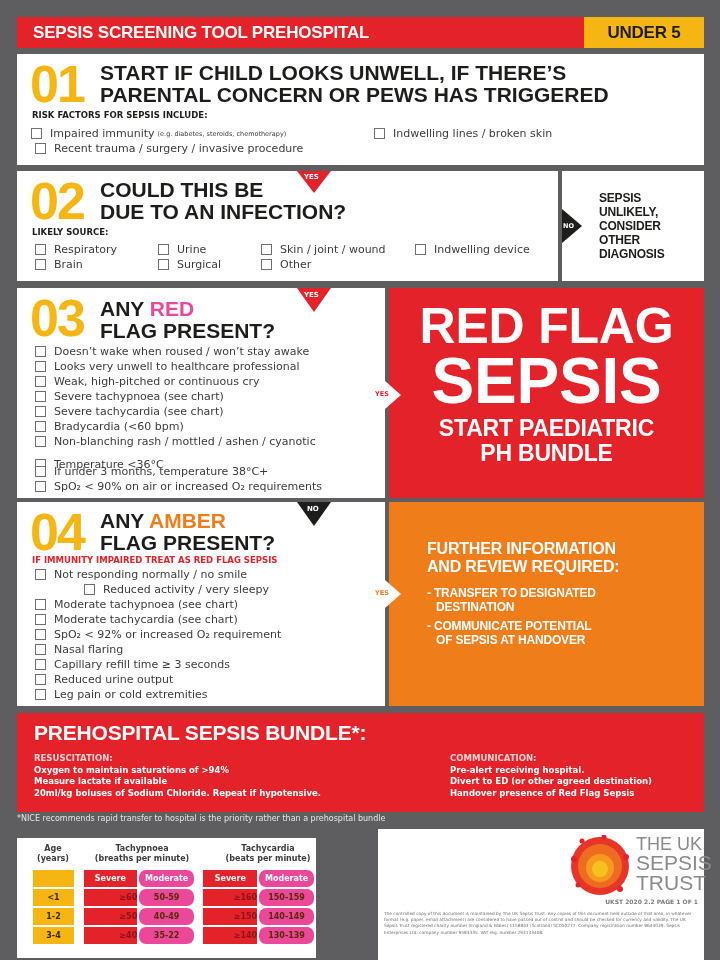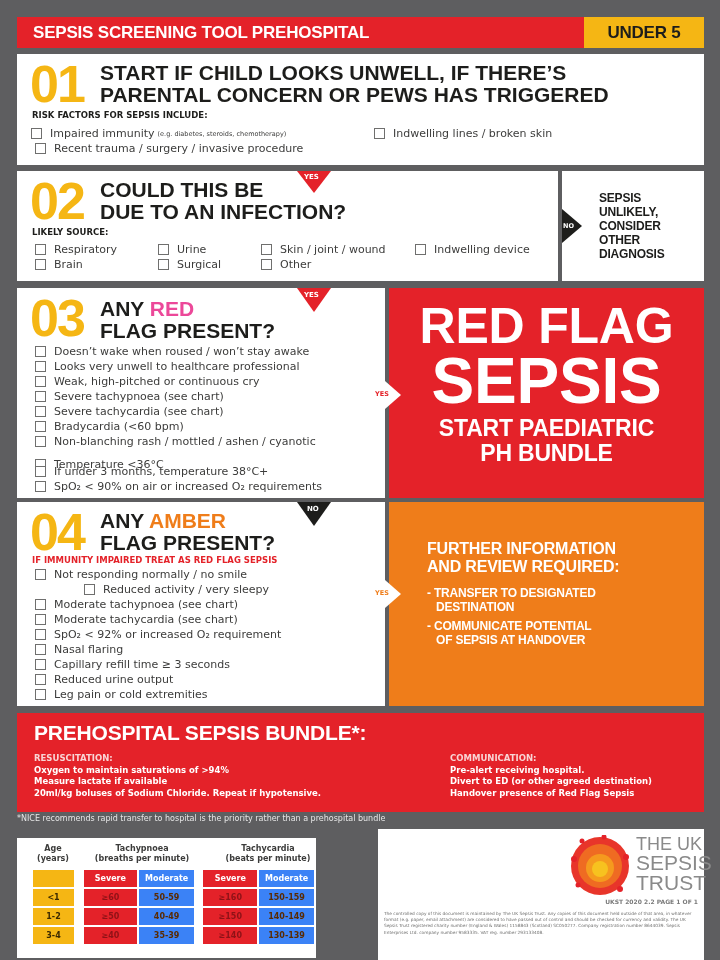--- a/index.html
+++ b/index.html
@@ -44,22 +44,22 @@
   .tri-label { position: absolute; font-size: 7px; font-weight: bold; color: #fff; font-family: "DejaVu Sans", sans-serif; }
 
   .white { color: #fff; }
   .bundle-text { position: absolute; color: #fff; font-size: 8.5px; line-height: 11.5px; font-weight: bold; font-family: "DejaVu Sans", sans-serif; }
   .bundle-text .lbl { color: #f9d5d5; }
 
   table.rates { position: absolute; left: 14px; top: 30px; border-collapse: separate; border-spacing: 2px 2px; font-family: "DejaVu Sans", sans-serif; font-weight: bold; font-size: 8px; }
   table.rates td { height: 17px; text-align: center; }
   .c-age { background: #f5b614; color: #3c2a00; width: 44px; }
   .c-sev { background: #e42229; color: #fff; width: 56px; }
-  .c-mod { background: #3b82f6; color: #fff; width: 56px; }
-  .c-sev.v { color: #8f1217; }
+  .c-mod { background: #ec4899; color: #fff; width: 56px; border-radius: 7px; }
+  .c-sev.v { color: #8f1217; text-align: right; }
   .c-mod.v { color: #5a2a00; }
   .gap { width: 6px; background: transparent; }
   .ch-head { position: absolute; text-align: center; font-size: 8px; font-weight: bold; color: #3c3c3b; line-height: 10px; font-family: "DejaVu Sans", sans-serif; }
 </style>
 </head>
 <body>
 
 <div id="header" class="abs">
   <div class="title cond">SEPSIS SCREENING TOOL PREHOSPITAL</div>
   <div class="badge cond">UNDER 5</div>
@@ -316,21 +316,21 @@
       <td class="c-sev v">≥50</td>
       <td class="c-mod v">40-49</td>
       <td class="gap"></td>
       <td class="c-sev v">≥150</td>
       <td class="c-mod v">140-149</td>
     </tr>
     <tr>
       <td class="c-age">3-4</td>
       <td class="gap"></td>
       <td class="c-sev v">≥40</td>
-      <td class="c-mod v">35-39</td>
+      <td class="c-mod v">35-22</td>
       <td class="gap"></td>
       <td class="c-sev v">≥140</td>
       <td class="c-mod v">130-139</td>
     </tr>
   </tbody>
     </table>
 </div>
 
 <div id="footer" class="abs panel">
   <svg class="abs" style="left:190px;top:6px;" width="64" height="62" viewBox="0 0 64 62">

